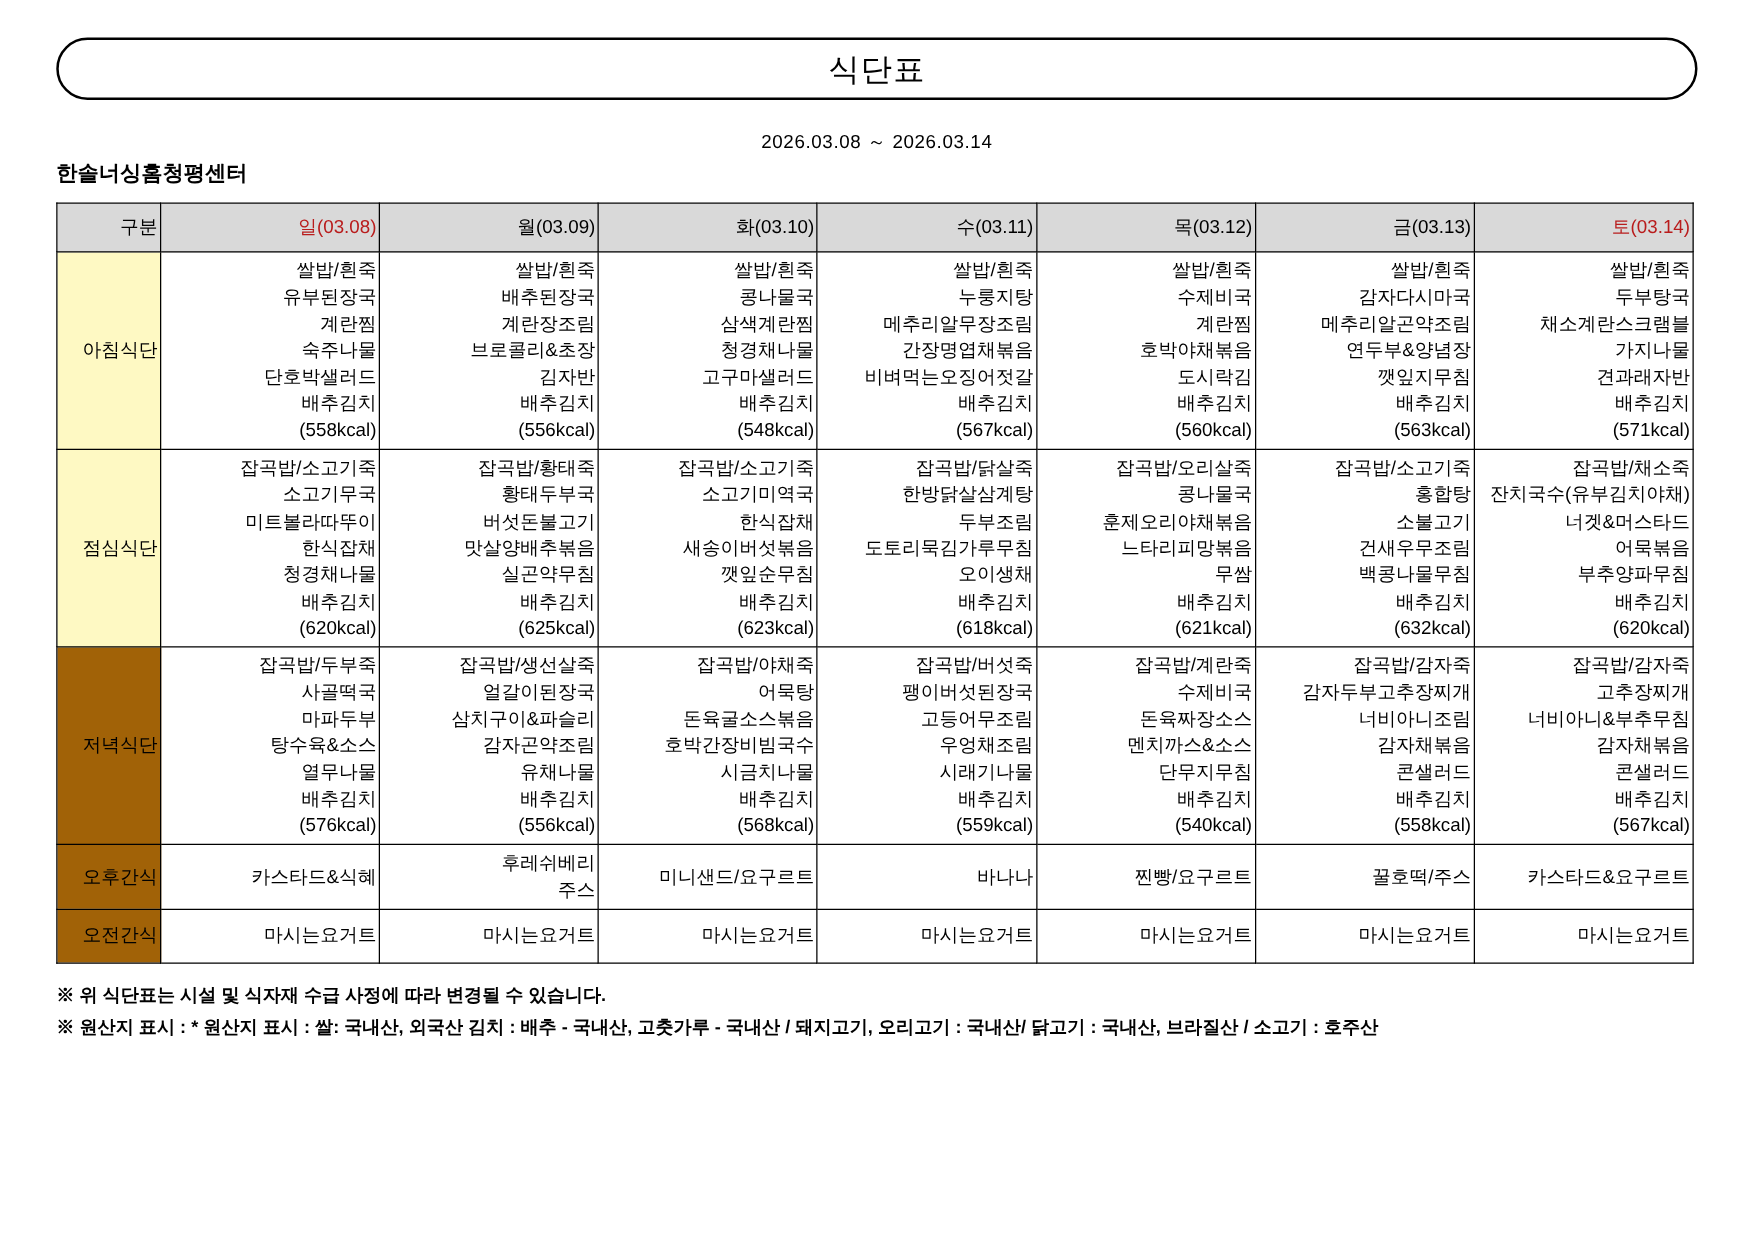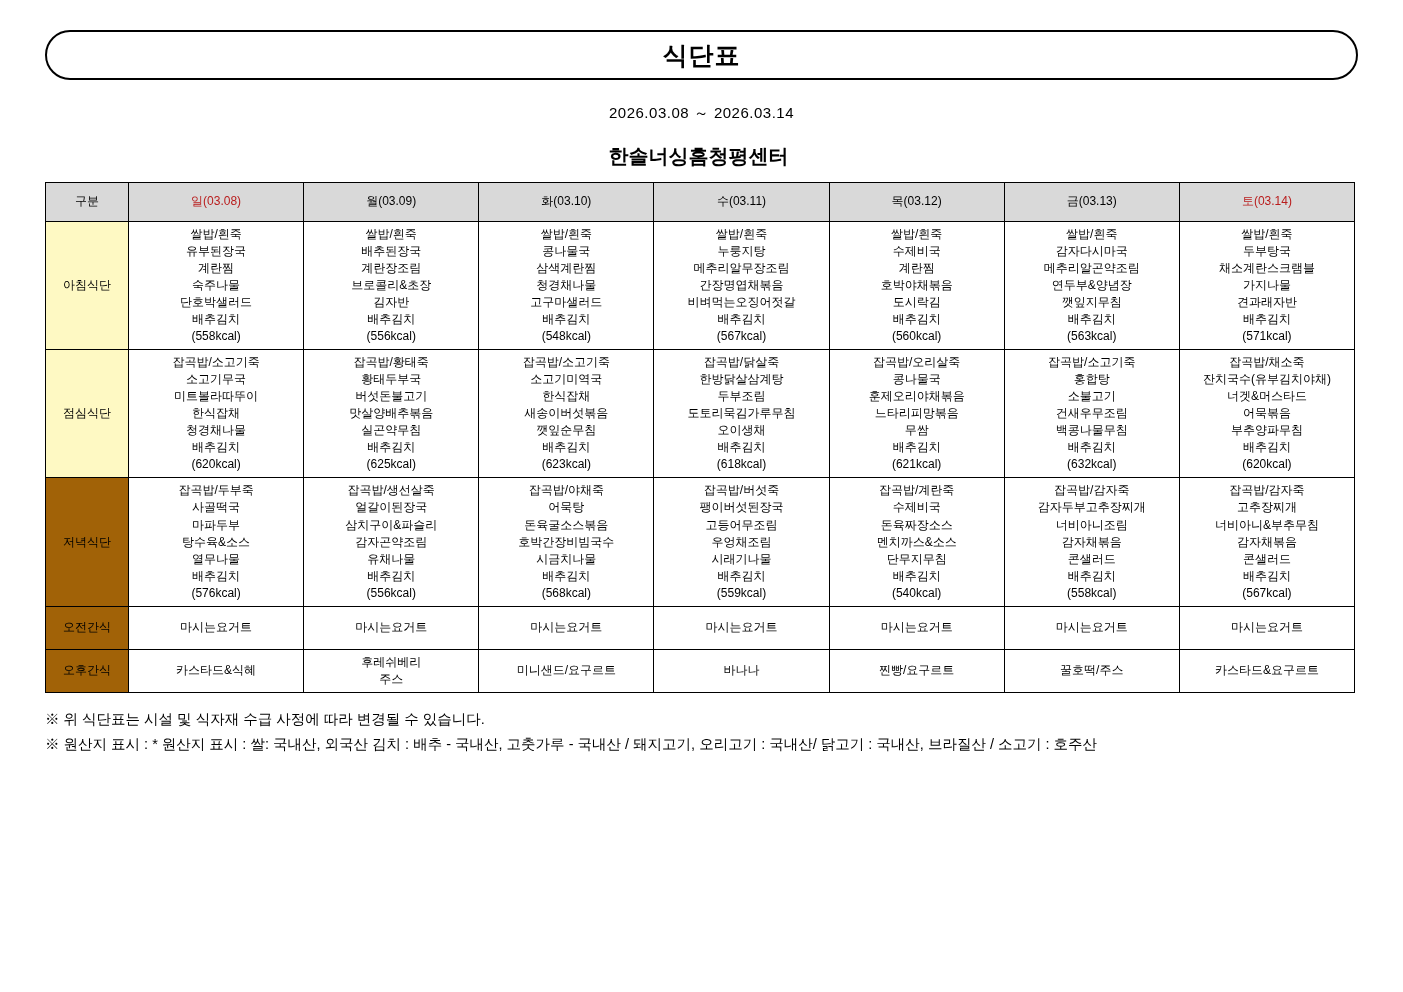--- a/index.html
+++ b/index.html
@@ -24,47 +24,47 @@
     border: 2px solid #000;
     border-radius: 30px;
     height: 46px;
     display: flex;
     align-items: center;
     justify-content: center;
     margin: 0 0 0 0;
   }
   .title-text {
     font-size: 25px;
-    font-weight: bold;
+    font-weight: normal;
     letter-spacing: 1px;
   }
   .date-range {
     text-align: center;
     font-size: 15px;
     margin-top: 24px;
     letter-spacing: 0.5px;
   }
   .center-name {
-    text-align: center;
-    font-size: 20px;
+    text-align: left;
+    font-size: 17px;
     font-weight: bold;
-    margin-top: 20px;
+    margin-top: 4px;
     padding-right: 6px;
   }
   table.menu {
     border-collapse: collapse;
     width: 1310px;
     margin-top: 12px;
     table-layout: fixed;
   }
   table.menu td, table.menu th {
     border: 1px solid #000;
-    text-align: center;
+    text-align: right;
     vertical-align: middle;
-    font-size: 12px;
+    font-size: 15px;
     line-height: 1.42;
     padding: 4px 2px;
     font-weight: normal;
   }
   .col-label { width: 78px; }
   .head-row td {
     background: #d9d9d9;
     height: 30px;
     font-size: 14px;
   }
@@ -77,20 +77,21 @@
     font-size: 14px;
   }
   .sun { color: #b91c1c; }
   .sat { color: #b91c1c; }
   .cell-lines div { white-space: nowrap; }
   .snack-row td { height: 34px; }
   .notes {
     margin-top: 14px;
     font-size: 14.5px;
     line-height: 1.75;
+    font-weight: bold;
   }
   .notes div { white-space: nowrap; }
 </style>
 </head>
 <body>
 
 <div class="page">
 
   <div class="title-box">
     <span class="title-text">식단표</span>
@@ -304,44 +305,20 @@
             <div>잡곡밥/감자죽</div>
             <div>고추장찌개</div>
             <div>너비아니&amp;부추무침</div>
             <div>감자채볶음</div>
             <div>콘샐러드</div>
             <div>배추김치</div>
             <div>(567kcal)</div>
           </td>
         </tr>
         <tr class="snack-row">
-          <td class="label-cell-plain">오전간식</td>
-          <td class="cell-lines">
-            <div>마시는요거트</div>
-          </td>
-          <td class="cell-lines">
-            <div>마시는요거트</div>
-          </td>
-          <td class="cell-lines">
-            <div>마시는요거트</div>
-          </td>
-          <td class="cell-lines">
-            <div>마시는요거트</div>
-          </td>
-          <td class="cell-lines">
-            <div>마시는요거트</div>
-          </td>
-          <td class="cell-lines">
-            <div>마시는요거트</div>
-          </td>
-          <td class="cell-lines">
-            <div>마시는요거트</div>
-          </td>
-        </tr>
-        <tr class="snack-row">
           <td class="label-cell-plain">오후간식</td>
           <td class="cell-lines">
             <div>카스타드&amp;식혜</div>
           </td>
           <td class="cell-lines">
             <div>후레쉬베리</div>
             <div>주스</div>
           </td>
           <td class="cell-lines">
             <div>미니샌드/요구르트</div>
@@ -350,20 +327,44 @@
             <div>바나나</div>
           </td>
           <td class="cell-lines">
             <div>찐빵/요구르트</div>
           </td>
           <td class="cell-lines">
             <div>꿀호떡/주스</div>
           </td>
           <td class="cell-lines">
             <div>카스타드&amp;요구르트</div>
+          </td>
+        </tr>
+        <tr class="snack-row">
+          <td class="label-cell-plain">오전간식</td>
+          <td class="cell-lines">
+            <div>마시는요거트</div>
+          </td>
+          <td class="cell-lines">
+            <div>마시는요거트</div>
+          </td>
+          <td class="cell-lines">
+            <div>마시는요거트</div>
+          </td>
+          <td class="cell-lines">
+            <div>마시는요거트</div>
+          </td>
+          <td class="cell-lines">
+            <div>마시는요거트</div>
+          </td>
+          <td class="cell-lines">
+            <div>마시는요거트</div>
+          </td>
+          <td class="cell-lines">
+            <div>마시는요거트</div>
           </td>
         </tr>
       </tbody>
   </table>
 
   <div class="notes">
     <div>※ 위 식단표는 시설 및 식자재 수급 사정에 따라 변경될 수 있습니다.</div>
     <div>※ 원산지 표시 : * 원산지 표시 : 쌀: 국내산, 외국산 김치 : 배추 - 국내산, 고춧가루 - 국내산 / 돼지고기, 오리고기 : 국내산/ 닭고기 : 국내산, 브라질산 / 소고기 : 호주산</div>
   </div>
 

